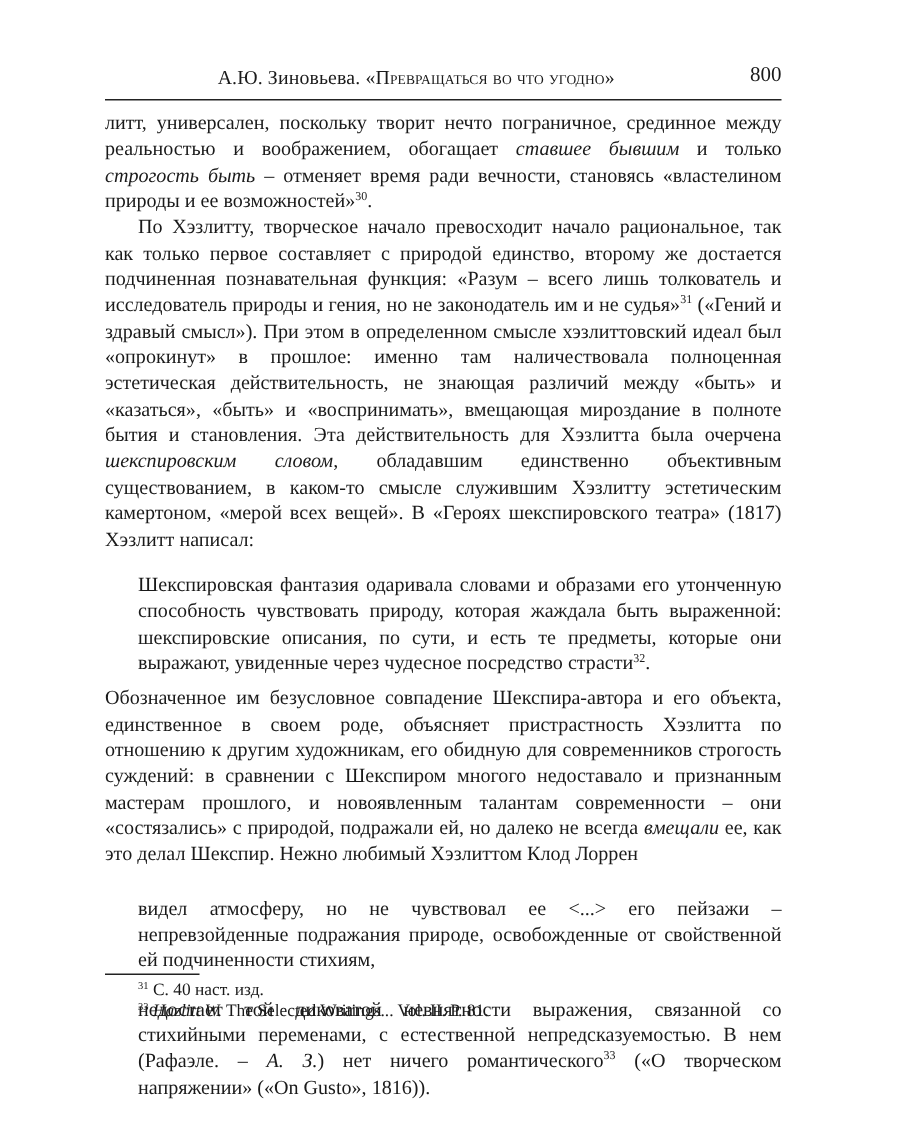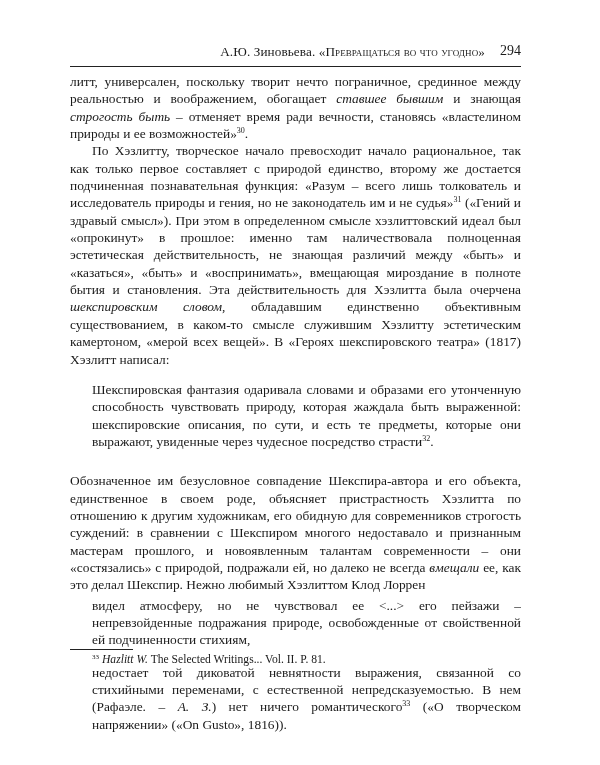--- a/index.html
+++ b/index.html
@@ -1,58 +1,59 @@
 <!DOCTYPE html>
 <html><head>
 <meta charset="utf-8">
 <style>
   html, body { margin: 0; padding: 0; background: #ffffff; }
   body { width: 600px; height: 765px; position: relative; overflow: hidden;
          font-family: "Liberation Serif", "DejaVu Serif", serif; color: #1a1a1a; }
   .page { position: absolute; left: 70px; top: 0; width: 451px; }
   .running-head { position: absolute; top: 44px; left: 0; width: 451px; height: 18px;
                   font-size: 13.2px; }
-  .rh-title { position: absolute; left: 0; right: 36px; text-align: right; letter-spacing: 0.1px; }
+  .rh-title { position: absolute; left: 0; right: 36px; text-align: center; letter-spacing: 0.1px; }
   .rh-title .sc { font-variant: small-caps; }
   .rh-num { position: absolute; right: 0; top: -1px; font-size: 14px; }
   .rule { position: absolute; top: 66px; left: 0; width: 451px; height: 0; border-top: 1.3px solid #222; }
   .body { position: absolute; top: 73px; left: 0; width: 451px; font-size: 13.4px; line-height: 17.35px; }
   p { margin: 0; text-align: justify; text-align-last: left; hyphens: none; }
   .ind { text-indent: 22px; }
   .quote { margin-left: 22px; }
   .gap-1 { margin-top: 13px; }
-  .gap-2 { margin-top: 22px; }
-  .gap-3 { margin-top: 3px; }
+  .gap-2 { margin-top: 6px; }
+  .gap-3 { margin-top: 19px; }
   .gap-4 { margin-top: 15px; }
   .gap-5 { margin-top: 15px; }
   sup { font-size: 8px; line-height: 0; vertical-align: 5px; }
   i { }
   .fn-rule { position: absolute; top: 649px; left: 0; width: 63px; border-top: 1px solid #222; }
   .footnotes { position: absolute; top: 653px; left: 22px; font-size: 11.6px; line-height: 14.3px; }
   .footnotes sup { font-size: 7px; vertical-align: 4px; margin-right: 3px; }
 </style>
 </head>
 <body>
 
 <div class="page">
 
   <div class="running-head">
     <div class="rh-title"><span>А.Ю. Зиновьева.</span> <span class="sc">«Превращаться во что угодно»</span></div>
-    <div class="rh-num">294</div>
+    <div class="rh-num">800</div>
   </div>
   <div class="rule"></div>
 
   <div class="body">
-    <p><span>литт, универсален, поскольку творит нечто пограничное, срединное между реальностью и воображением, обогащает </span><i>ставшее бывшим</i><span> и знающая </span><i>строгость быть</i><span> – отменяет время ради вечности, становясь «властелином природы и ее возможностей»</span><sup>30</sup><span>.</span></p>
+    <p><span>литт, универсален, поскольку творит нечто пограничное, срединное между реальностью и воображением, обогащает </span><i>ставшее бывшим</i><span> и только </span><i>строгость быть</i><span> – отменяет время ради вечности, становясь «властелином природы и ее возможностей»</span><sup>30</sup><span>.</span></p>
     <p class="ind"><span>По Хэзлитту, творческое начало превосходит начало рациональное, так как только первое составляет с природой единство, второму же достается подчиненная познавательная функция: «Разум – всего лишь толкователь и исследователь природы и гения, но не законодатель им и не судья»</span><sup>31</sup><span> («Гений и здравый смысл»). При этом в определенном смысле хэзлиттовский идеал был «опрокинут» в прошлое: именно там наличествовала полноценная эстетическая действительность, не знающая различий между «быть» и «казаться», «быть» и «воспринимать», вмещающая мироздание в полноте бытия и становления. Эта действительность для Хэзлитта была очерчена </span><i>шекспировским словом</i><span>, обладавшим единственно объективным существованием, в каком-то смысле служившим Хэзлитту эстетическим камертоном, «мерой всех вещей». В «Героях шекспировского театра» (1817) Хэзлитт написал:</span></p>
     <p class="quote gap-1"><span>Шекспировская фантазия одаривала словами и образами его утонченную способность чувствовать природу, которая жаждала быть выраженной: шекспировские описания, по сути, и есть те предметы, которые они выражают, увиденные через чудесное посредство страсти</span><sup>32</sup><span>.</span></p>
     <p class="gap-2"><span>Обозначенное им безусловное совпадение Шекспира-автора и его объекта, единственное в своем роде, объясняет пристрастность Хэзлитта по отношению к другим художникам, его обидную для современников строгость суждений: в сравнении с Шекспиром многого недоставало и признанным мастерам прошлого, и новоявленным талантам современности – они «состязались» с природой, подражали ей, но далеко не всегда </span><i>вмещали</i><span> ее, как это делал Шекспир. Нежно любимый Хэзлиттом Клод Лоррен</span></p>
     <p class="quote gap-3"><span>видел атмосферу, но не чувствовал ее &lt;...&gt; его пейзажи – непревзойденные подражания природе, освобожденные от свойственной ей подчиненности стихиям,</span></p>
     <p class="quote gap-5"><span>недостает той диковатой невнятности выражения, связанной со стихийными переменами, с естественной непредсказуемостью. В нем (Рафаэле. – </span><i>А. З.</i><span>) нет ничего романтического</span><sup>33</sup><span> («О творческом напряжении» («On Gusto», 1816)).</span></p>
 
   </div>
 
   <div class="fn-rule"></div>
   <div class="footnotes">
+    <div><sup>31</sup><span>С. 40 наст. изд.</span></div>
     <div><sup>33</sup><i>Hazlitt W.</i><span> The Selected Writings... Vol. II. P. 81.</span></div>
   </div>
 
 </div>
 
 </body></html>

